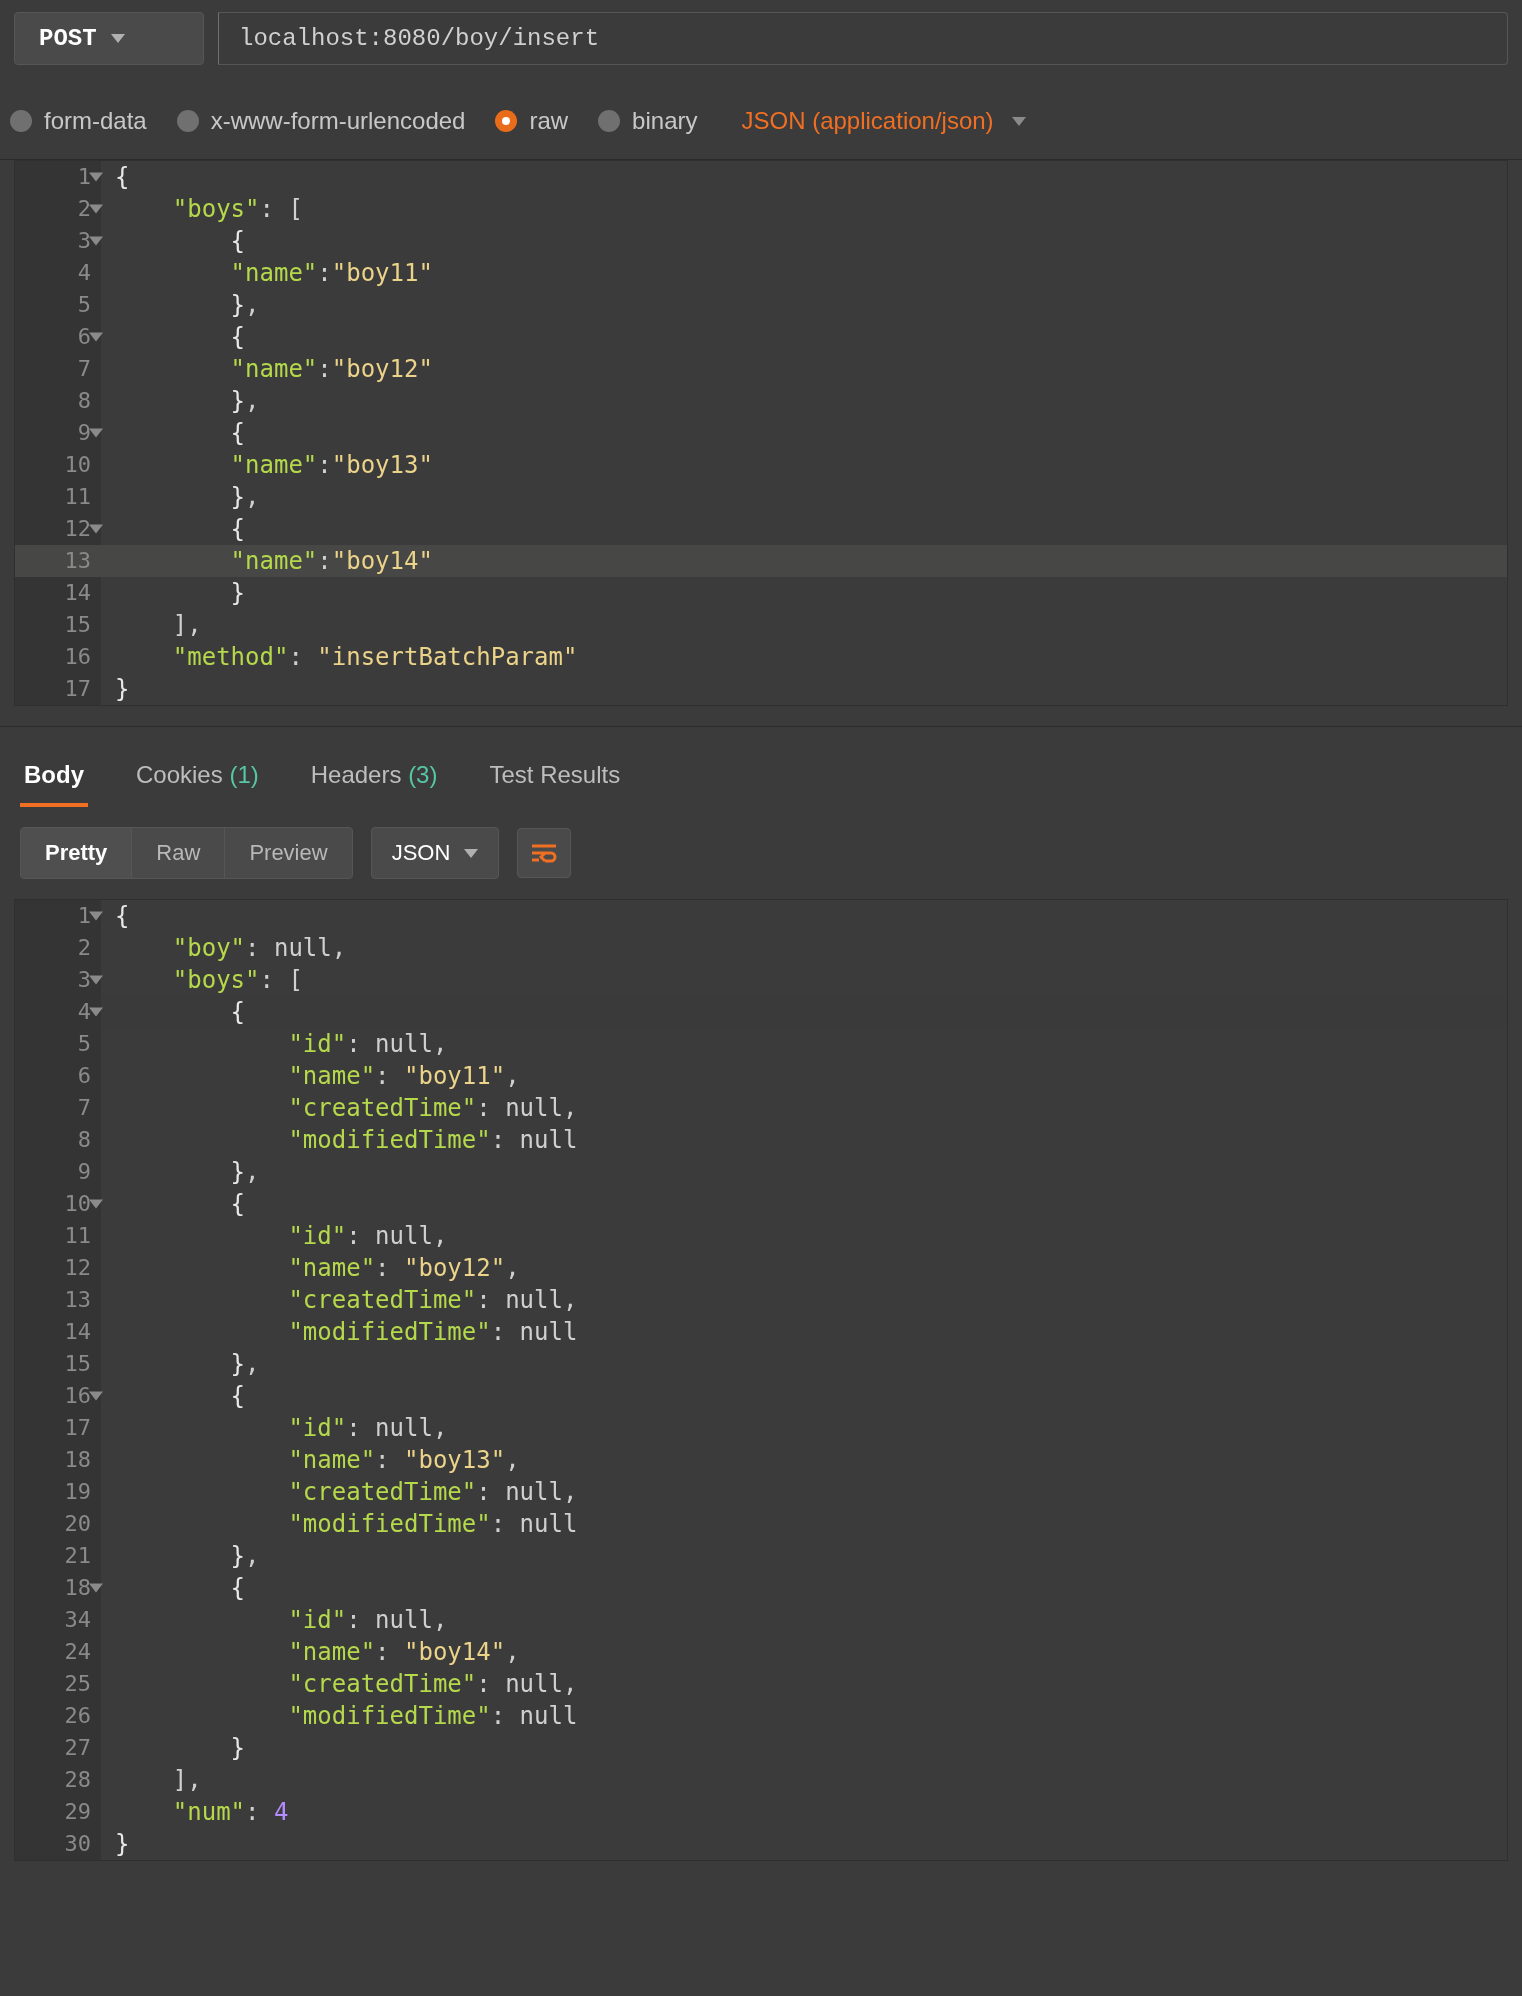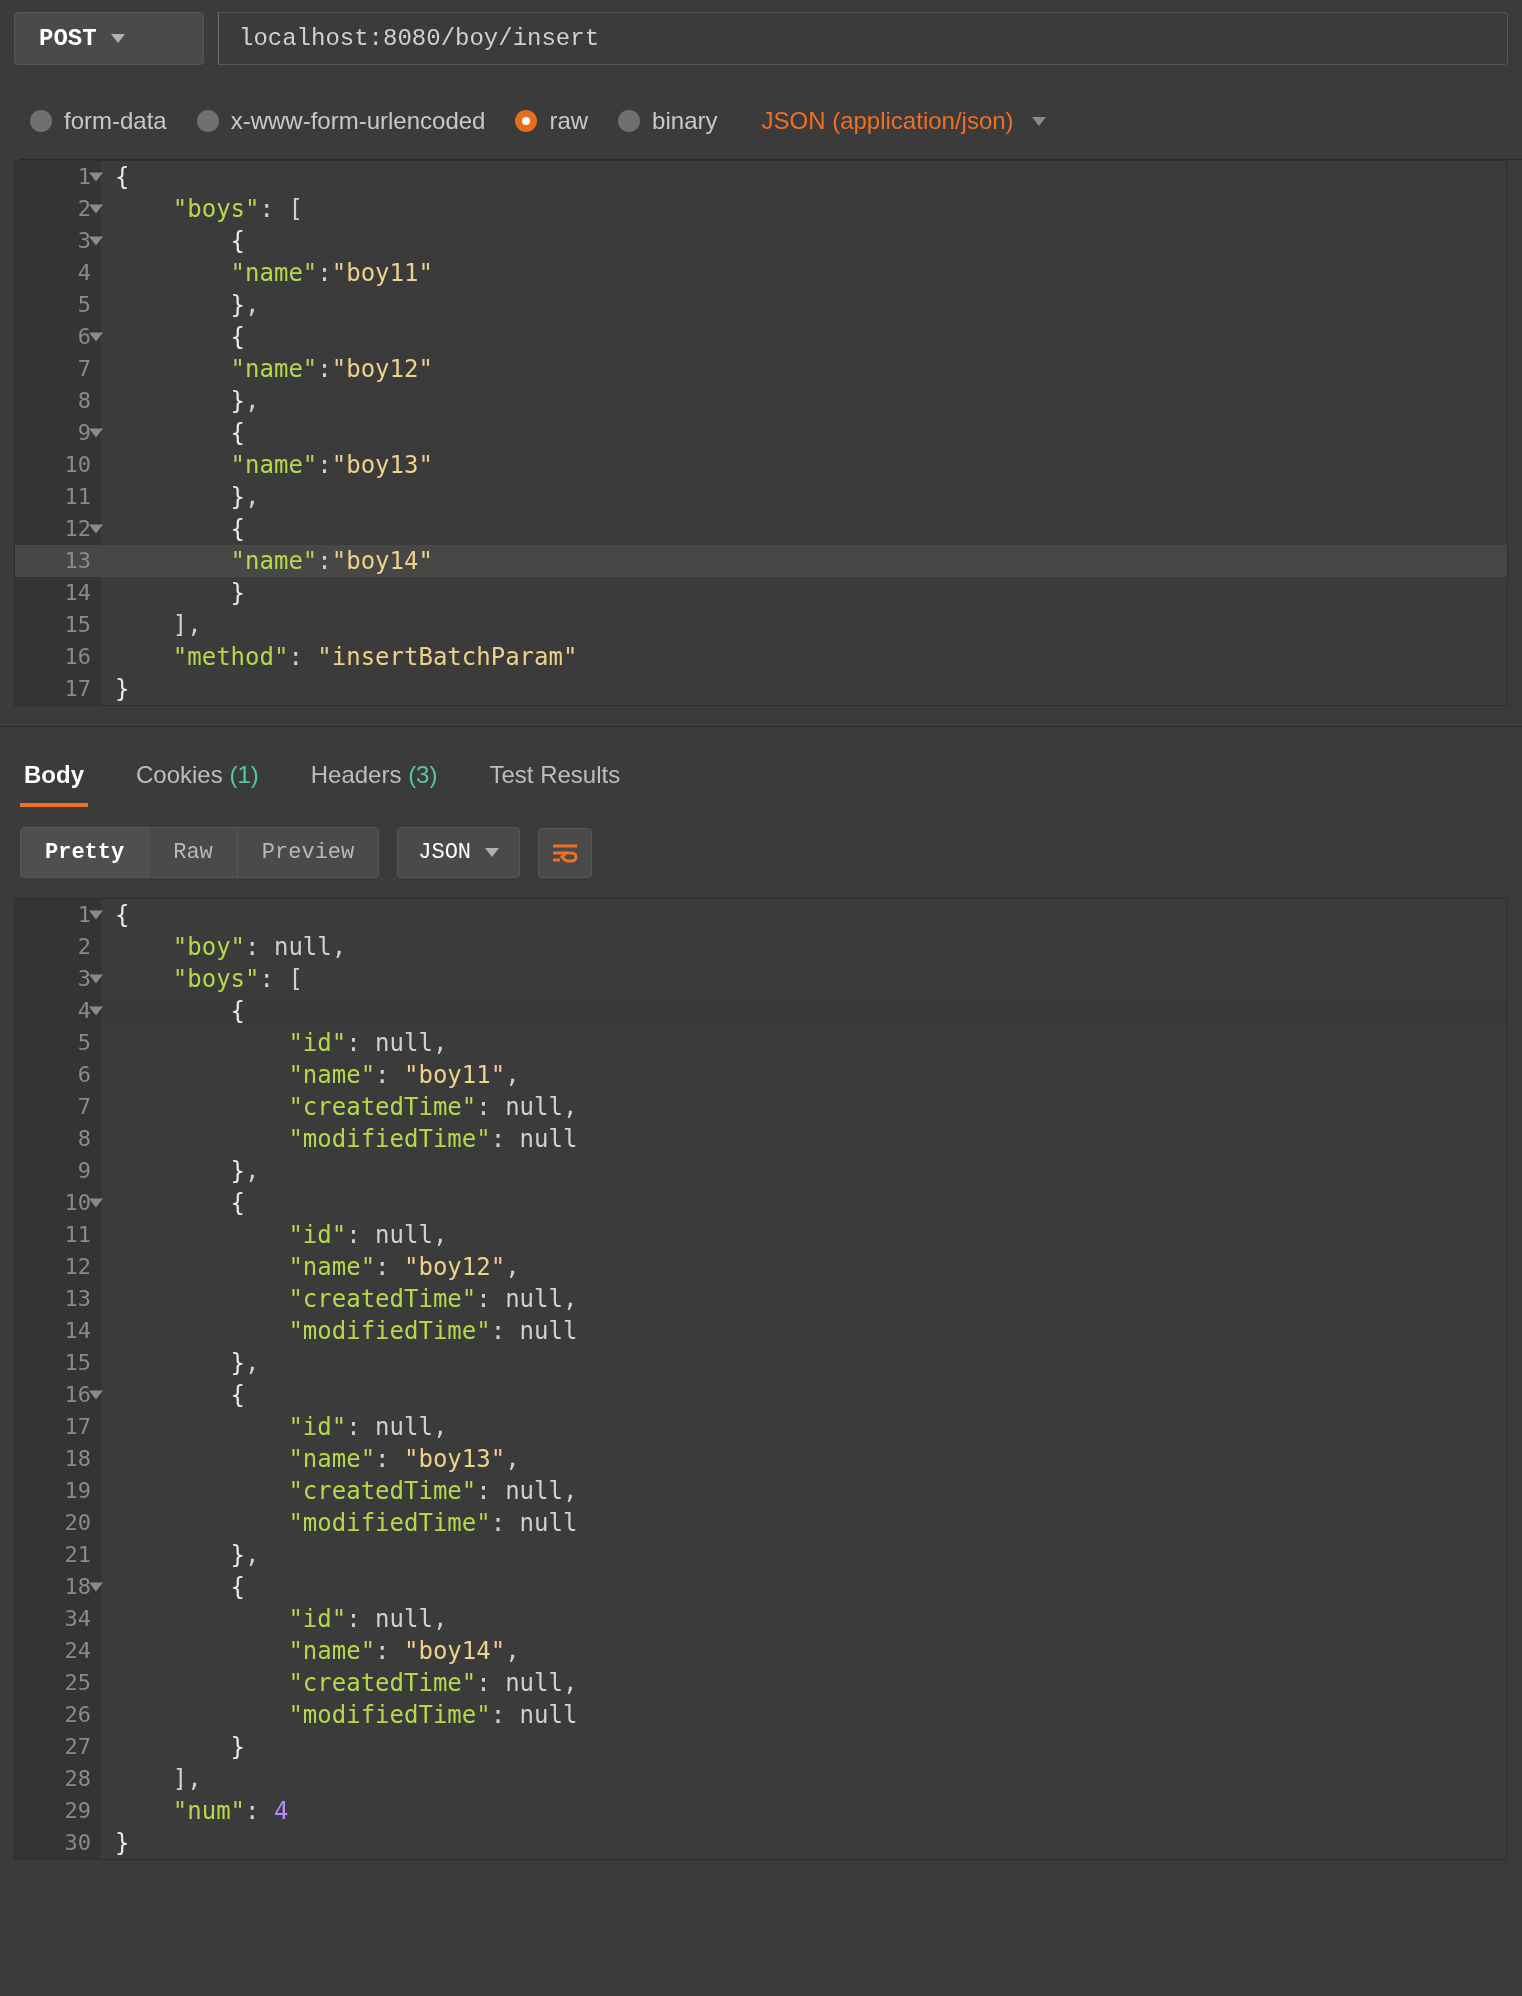--- a/index.html
+++ b/index.html
@@ -56,21 +56,20 @@
 
   
   .body-type-row {
     display: flex;
     align-items: center;
     gap: 30px;
     padding: 30px 18px 24px 10px;
     font-size: 24px;
     color: #c8c8c8;
     border-bottom: 1px solid #2a2a2a;
-    margin-left: 20px;
   }
   .radio {
     display: inline-flex; align-items: center; gap: 12px; cursor: pointer;
   }
   .radio-dot {
     width: 22px; height: 22px; border-radius: 50%;
     background: #707070;
     position: relative;
   }
   .radio.selected .radio-dot {
@@ -175,21 +174,20 @@
     background: #f06f23;
   }
   .num-badge { color: #55c7a4; }
 
   
   .resp-toolbar {
     display: flex;
     gap: 18px;
     padding: 20px 20px 20px 20px;
     align-items: center;
-    font-family: Liberation Mono, monospace;
   }
   .seg-group {
     display: flex;
     background: #4a4a4a;
     border: 1px solid #565656;
     border-radius: 4px;
     overflow: hidden;
   }
   .seg-btn {
     padding: 12px 24px;

